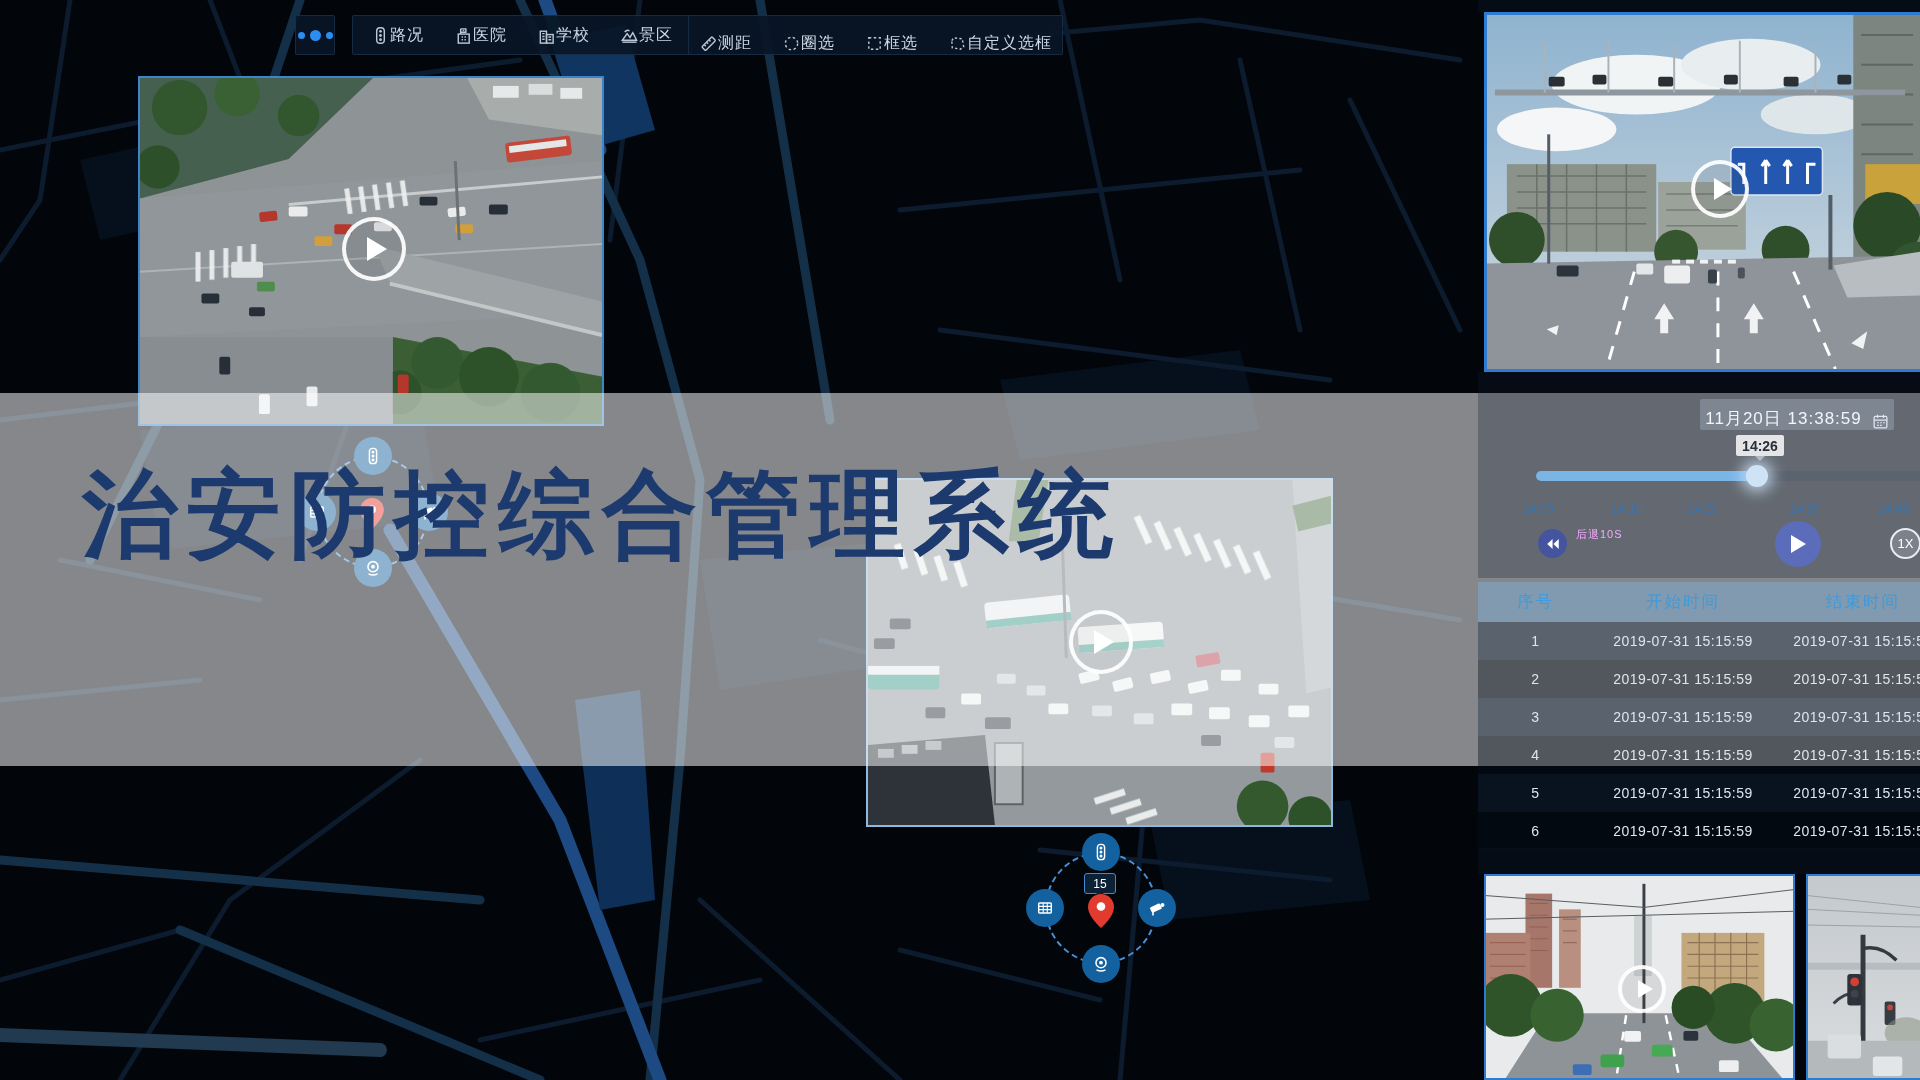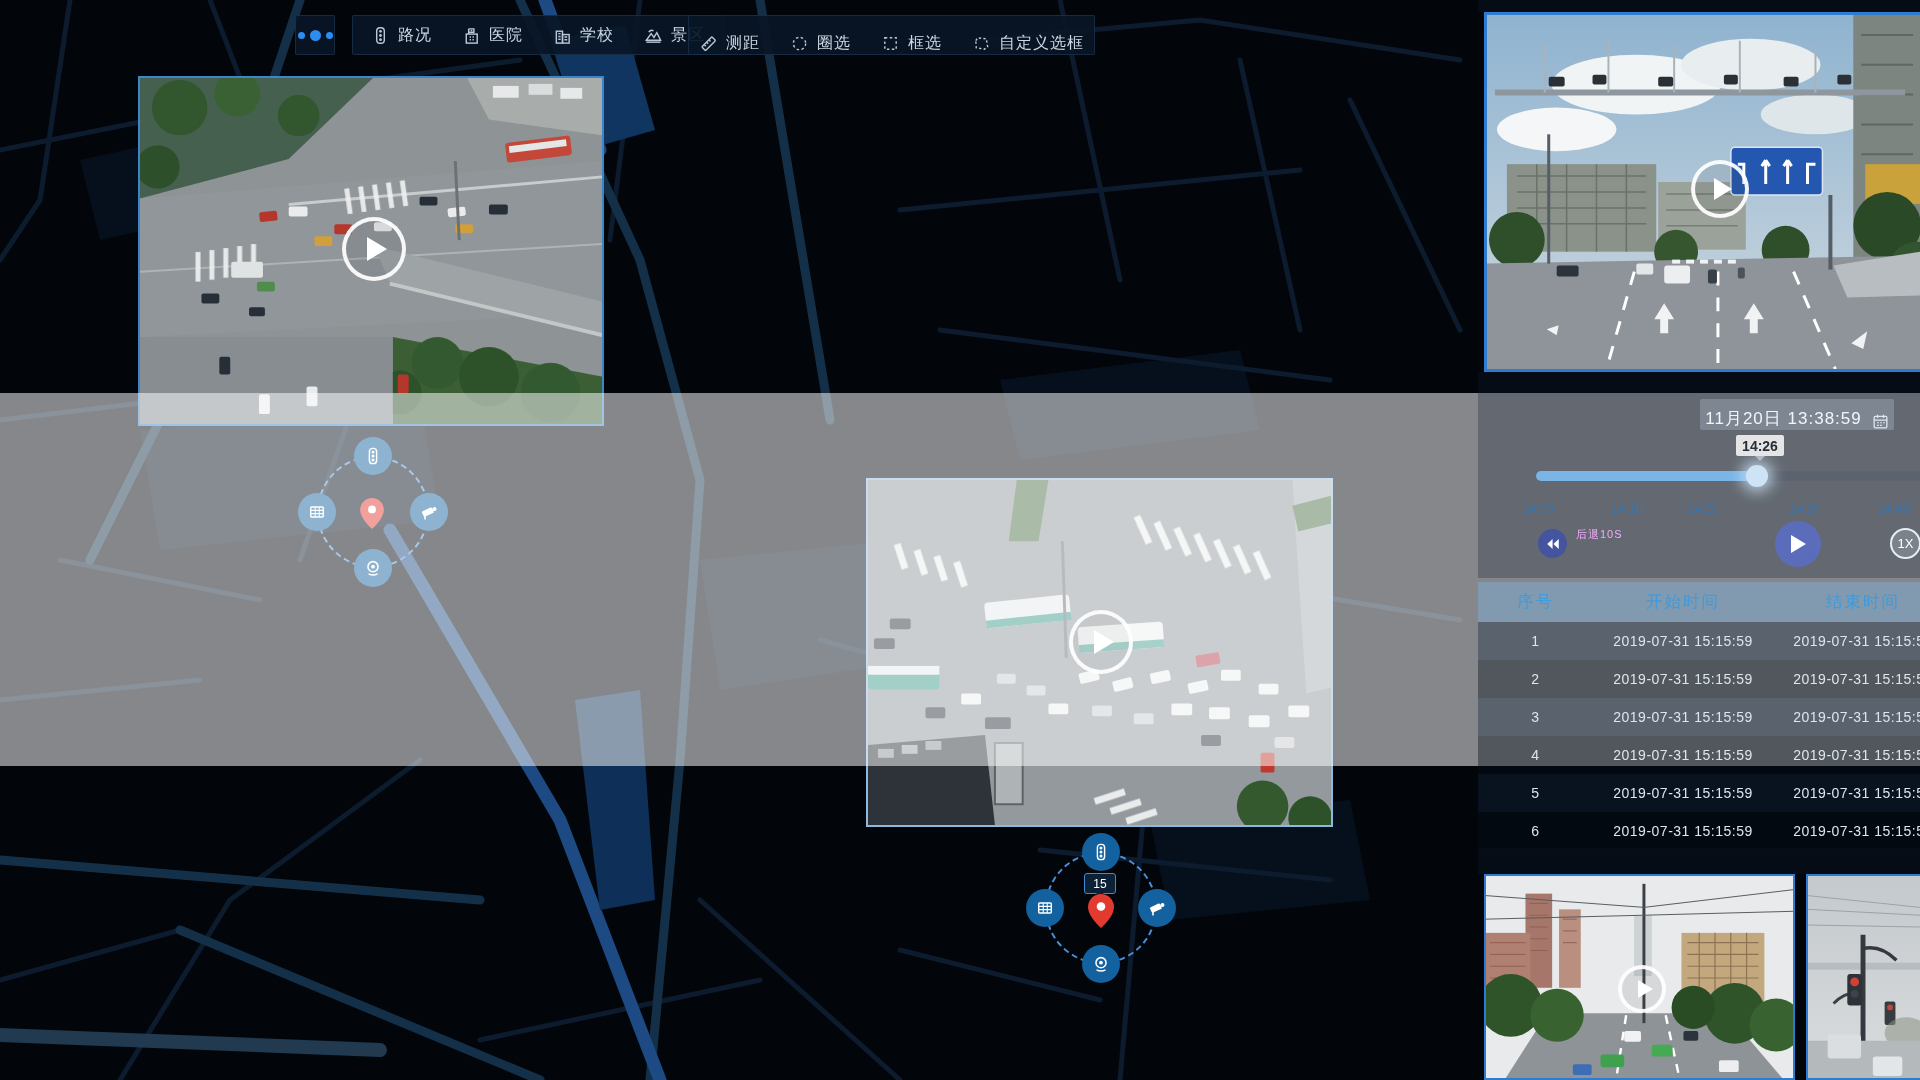--- a/index.html
+++ b/index.html
@@ -13,21 +13,21 @@
         border-radius:2px;display:flex;align-items:center;z-index:6;box-sizing:border-box;}
   .search-chip{left:8px;width:270px;padding:0 10px 0 14px;}
   .search-chip input{flex:1;background:transparent;border:0;outline:none;color:#c3cfdc;font-size:16px;
         font-family:inherit;letter-spacing:1px;}
   .search-chip input::placeholder{color:#b6c3d2;opacity:1;}
   .dots-chip{left:295px;width:40px;justify-content:center;gap:5px;cursor:pointer;}
   .dot{border-radius:50%;background:#2b8df2;}
   .dot.s{width:7px;height:7px;} .dot.m{width:11px;height:11px;}
   .layers-chip{left:352px;padding:0 18px;gap:30px;}
   .tools-chip{left:688px;padding:0 10px;gap:30px;align-items:flex-end;}
-  .tb-btn{display:flex;align-items:center;gap:8px;background:none;border:0;color:#cdd8e4;font-size:16px;
+  .tb-btn{display:flex;align-items:center;background:none;border:0;color:#cdd8e4;font-size:16px;
         font-family:inherit;cursor:pointer;padding:0;letter-spacing:1px;white-space:nowrap;}
   .tb-btn svg{stroke:#b9c7d6;fill:none;stroke-width:1.5;}
 
   
   .video{position:absolute;box-sizing:border-box;border:2px solid #3c85c8;z-index:3;overflow:hidden;background:#222;}
   .video svg{width:100%;height:100%;}
   .play{position:absolute;border-radius:50%;border:4px solid rgba(255,255,255,.93);
         background:rgba(60,60,60,.10);box-sizing:border-box;cursor:pointer;}
   .play .tri{position:absolute;width:0;height:0;border-style:solid;border-color:transparent;}
   .play-64{width:64px;height:64px;}
@@ -609,20 +609,21 @@
           <circle cx="83.5" cy="134" r="3" fill="#c2453c"></circle>
         <ellipse cx="100" cy="160" rx="22" ry="16" fill="#8a9384" opacity="0.55"></ellipse>
         <rect x="0" y="168" width="114" height="38" fill="#b4b9bc"></rect>
         <rect x="20" y="162" width="34" height="24" rx="3" fill="#dadee0"></rect>
         <rect x="66" y="184" width="30" height="20" rx="3" fill="#e3e6e8"></rect>
       </svg>
     </div>
   </div>
 
   <div id="wash-band"></div>
+  <div id="page-title">治安防控综合管理系统</div>
 
 
   <div class="chip dots-chip">
     <span class="dot s"></span>
     <span class="dot m"></span>
     <span class="dot s"></span>
   </div>
 
   <div class="chip layers-chip">
     <button class="tb-btn">

